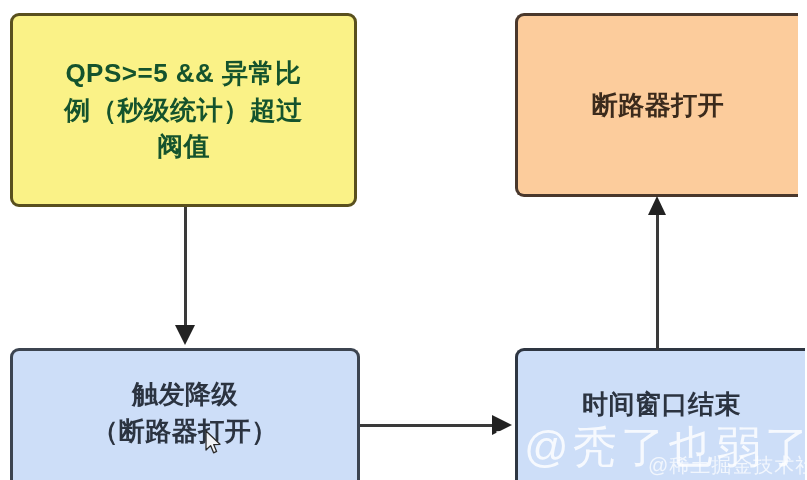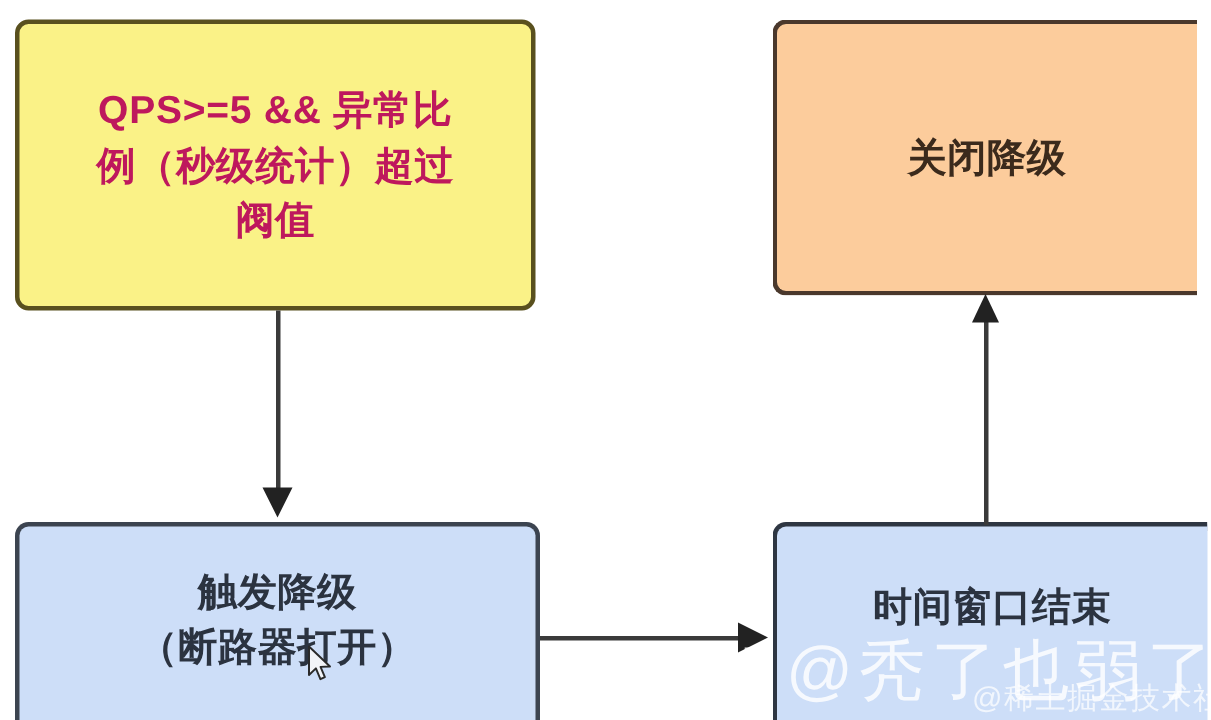--- a/index.html
+++ b/index.html
@@ -32,21 +32,21 @@
   }
 
   
   #node-condition {
     left: 10px;
     top: 13px;
     width: 347px;
     height: 194px;
     background: #faf287;
     border-color: #59501e;
-    color: #be185d;
+    color: #14532d;
     font-size: 26px;
     font-weight: 600;
     padding: 0 16px;
   }
 
   
   #node-close-degrade {
     left: 515px;
     top: 13px;
     width: 283px;
@@ -160,21 +160,21 @@
 </style>
 </head>
 <body>
 
 <div id="canvas">
 
   <div class="node" id="node-condition">QPS&gt;=5 &amp;&amp; 异常比
 例（秒级统计）超过
 阀值</div>
 
-  <div class="node" id="node-close-degrade">关闭降级</div>
+  <div class="node" id="node-close-degrade">断路器打开</div>
 
   <div class="node" id="node-trigger-degrade">触发降级
 （断路器打开）</div>
 
   <div class="node" id="node-window-end">时间窗口结束</div>
 
   <div class="edge-line edge-v" style="left:184px; top:207px; height:120px;"></div>
   <div class="arrowhead arrow-down" style="left:175px; top:325px;"></div>
 
   <div class="edge-line edge-h" style="left:360px; top:424px; width:133px;"></div>

